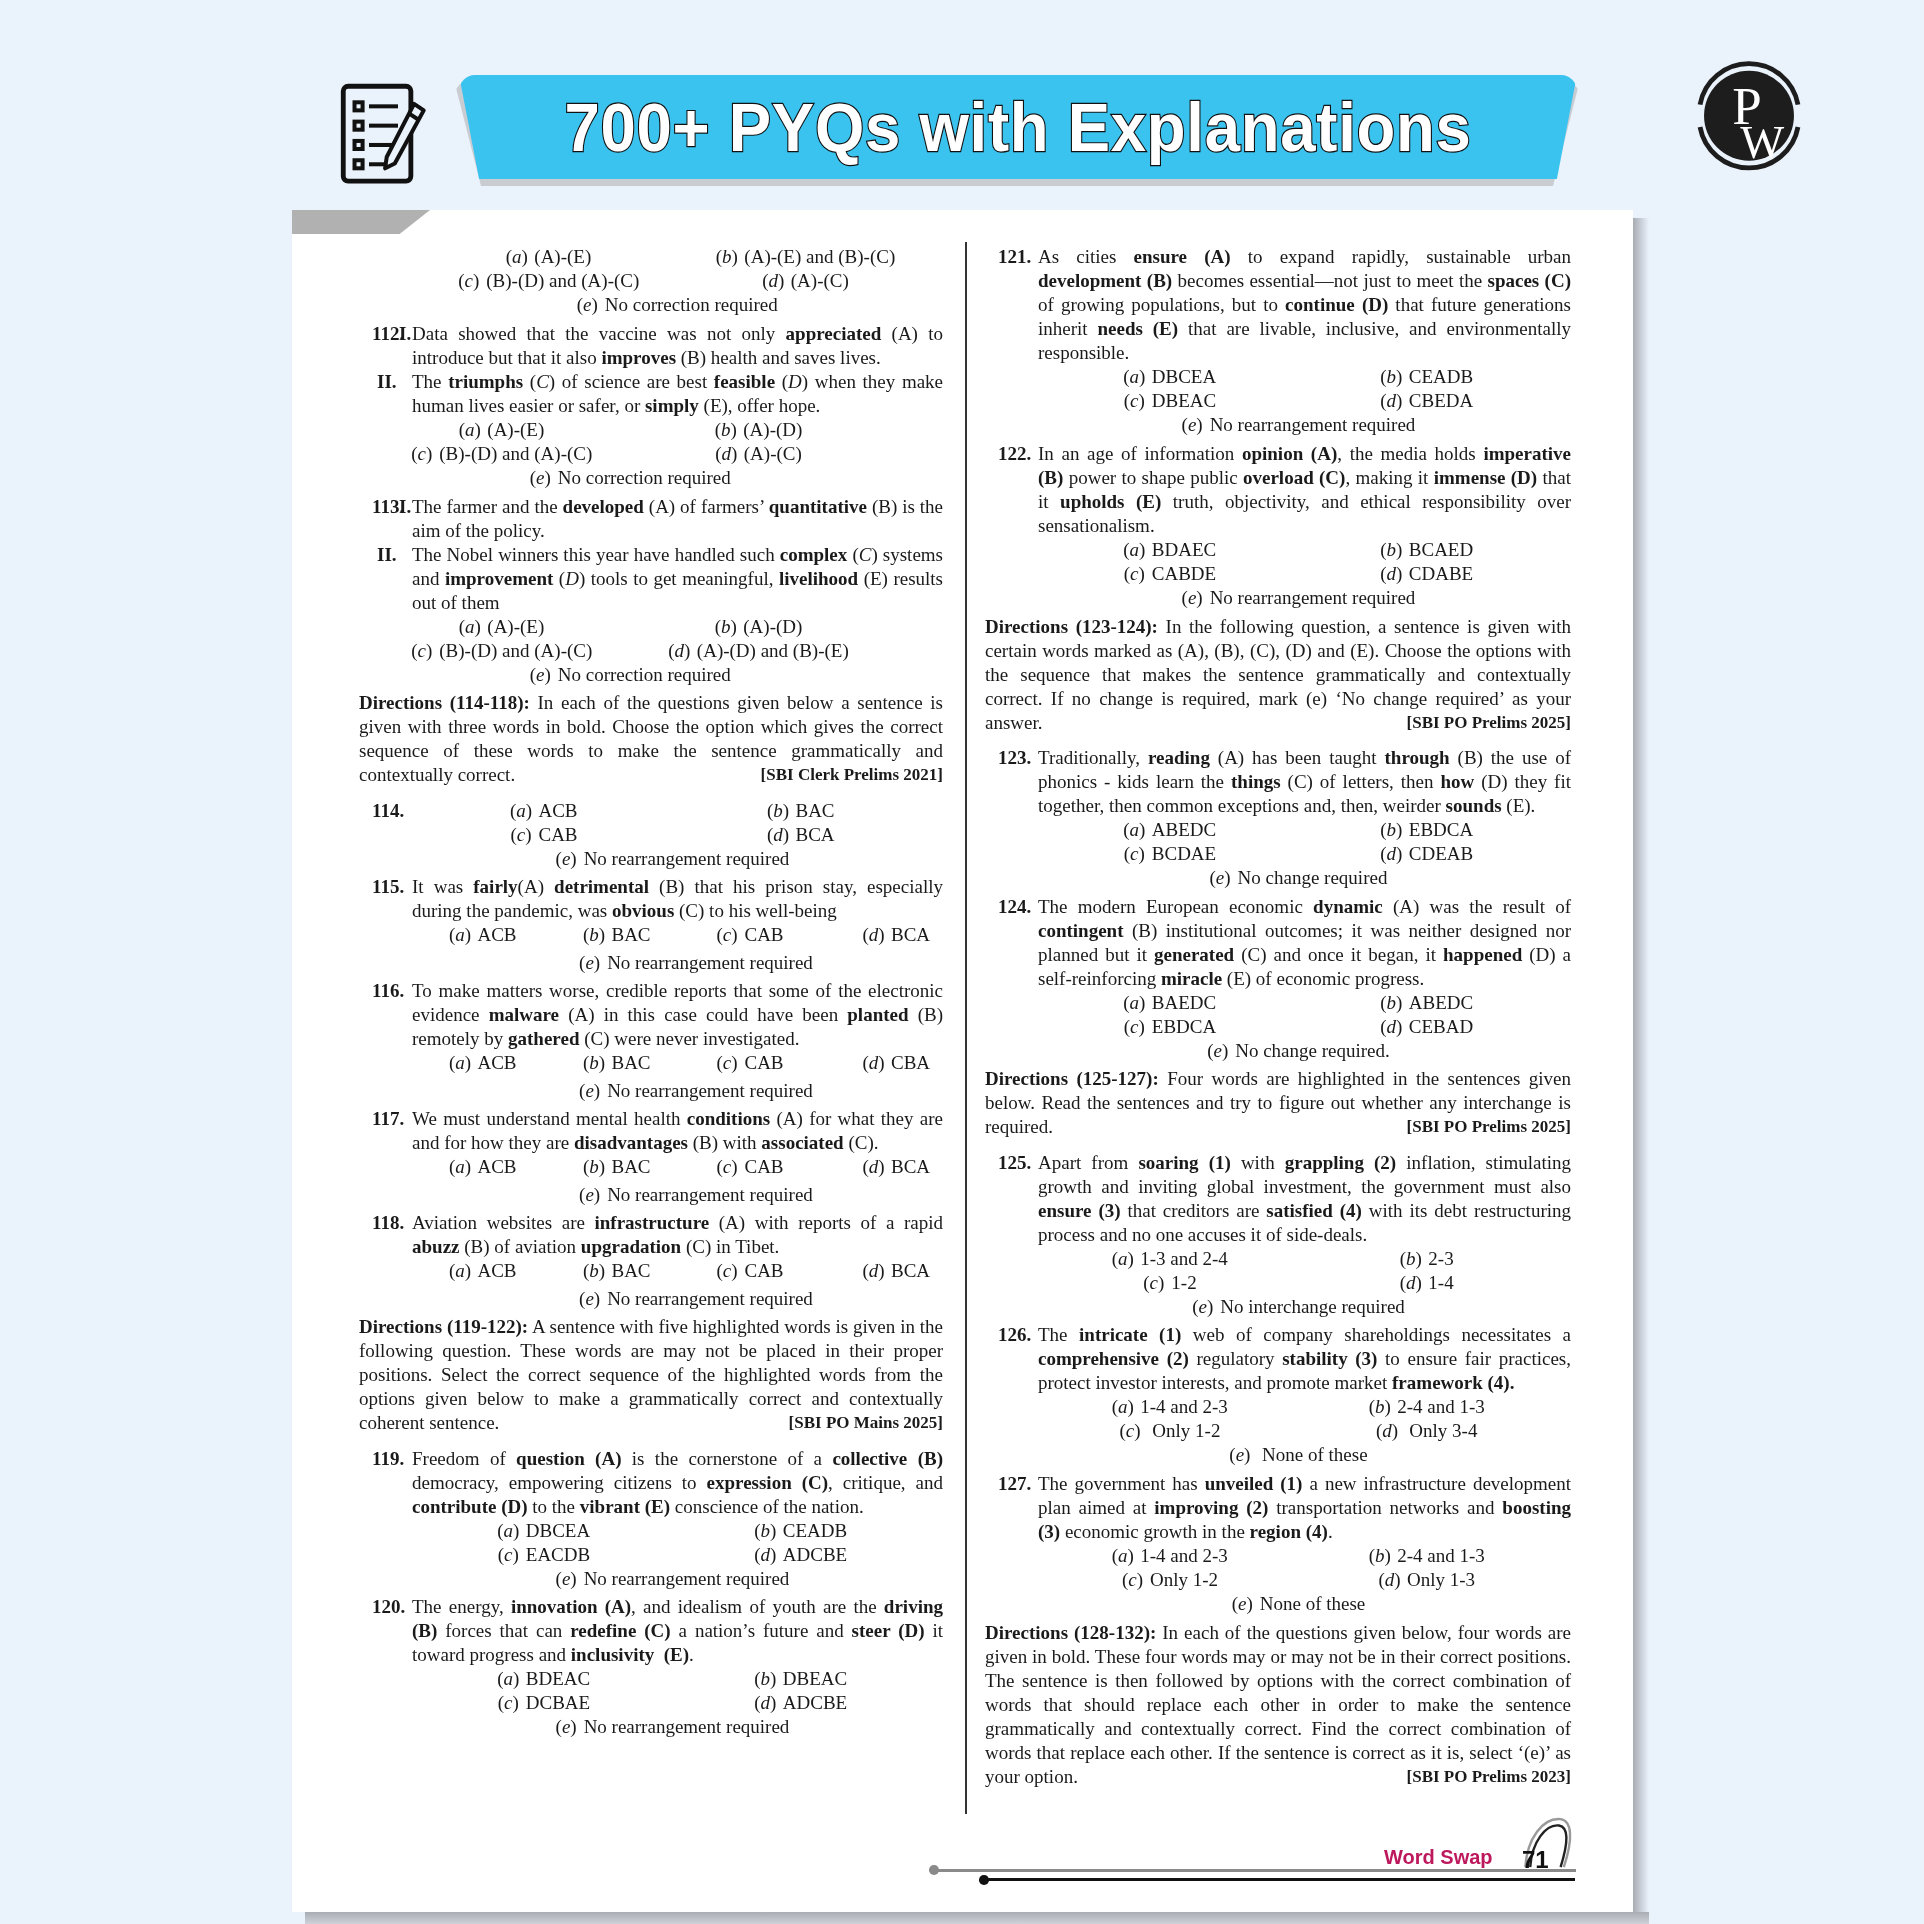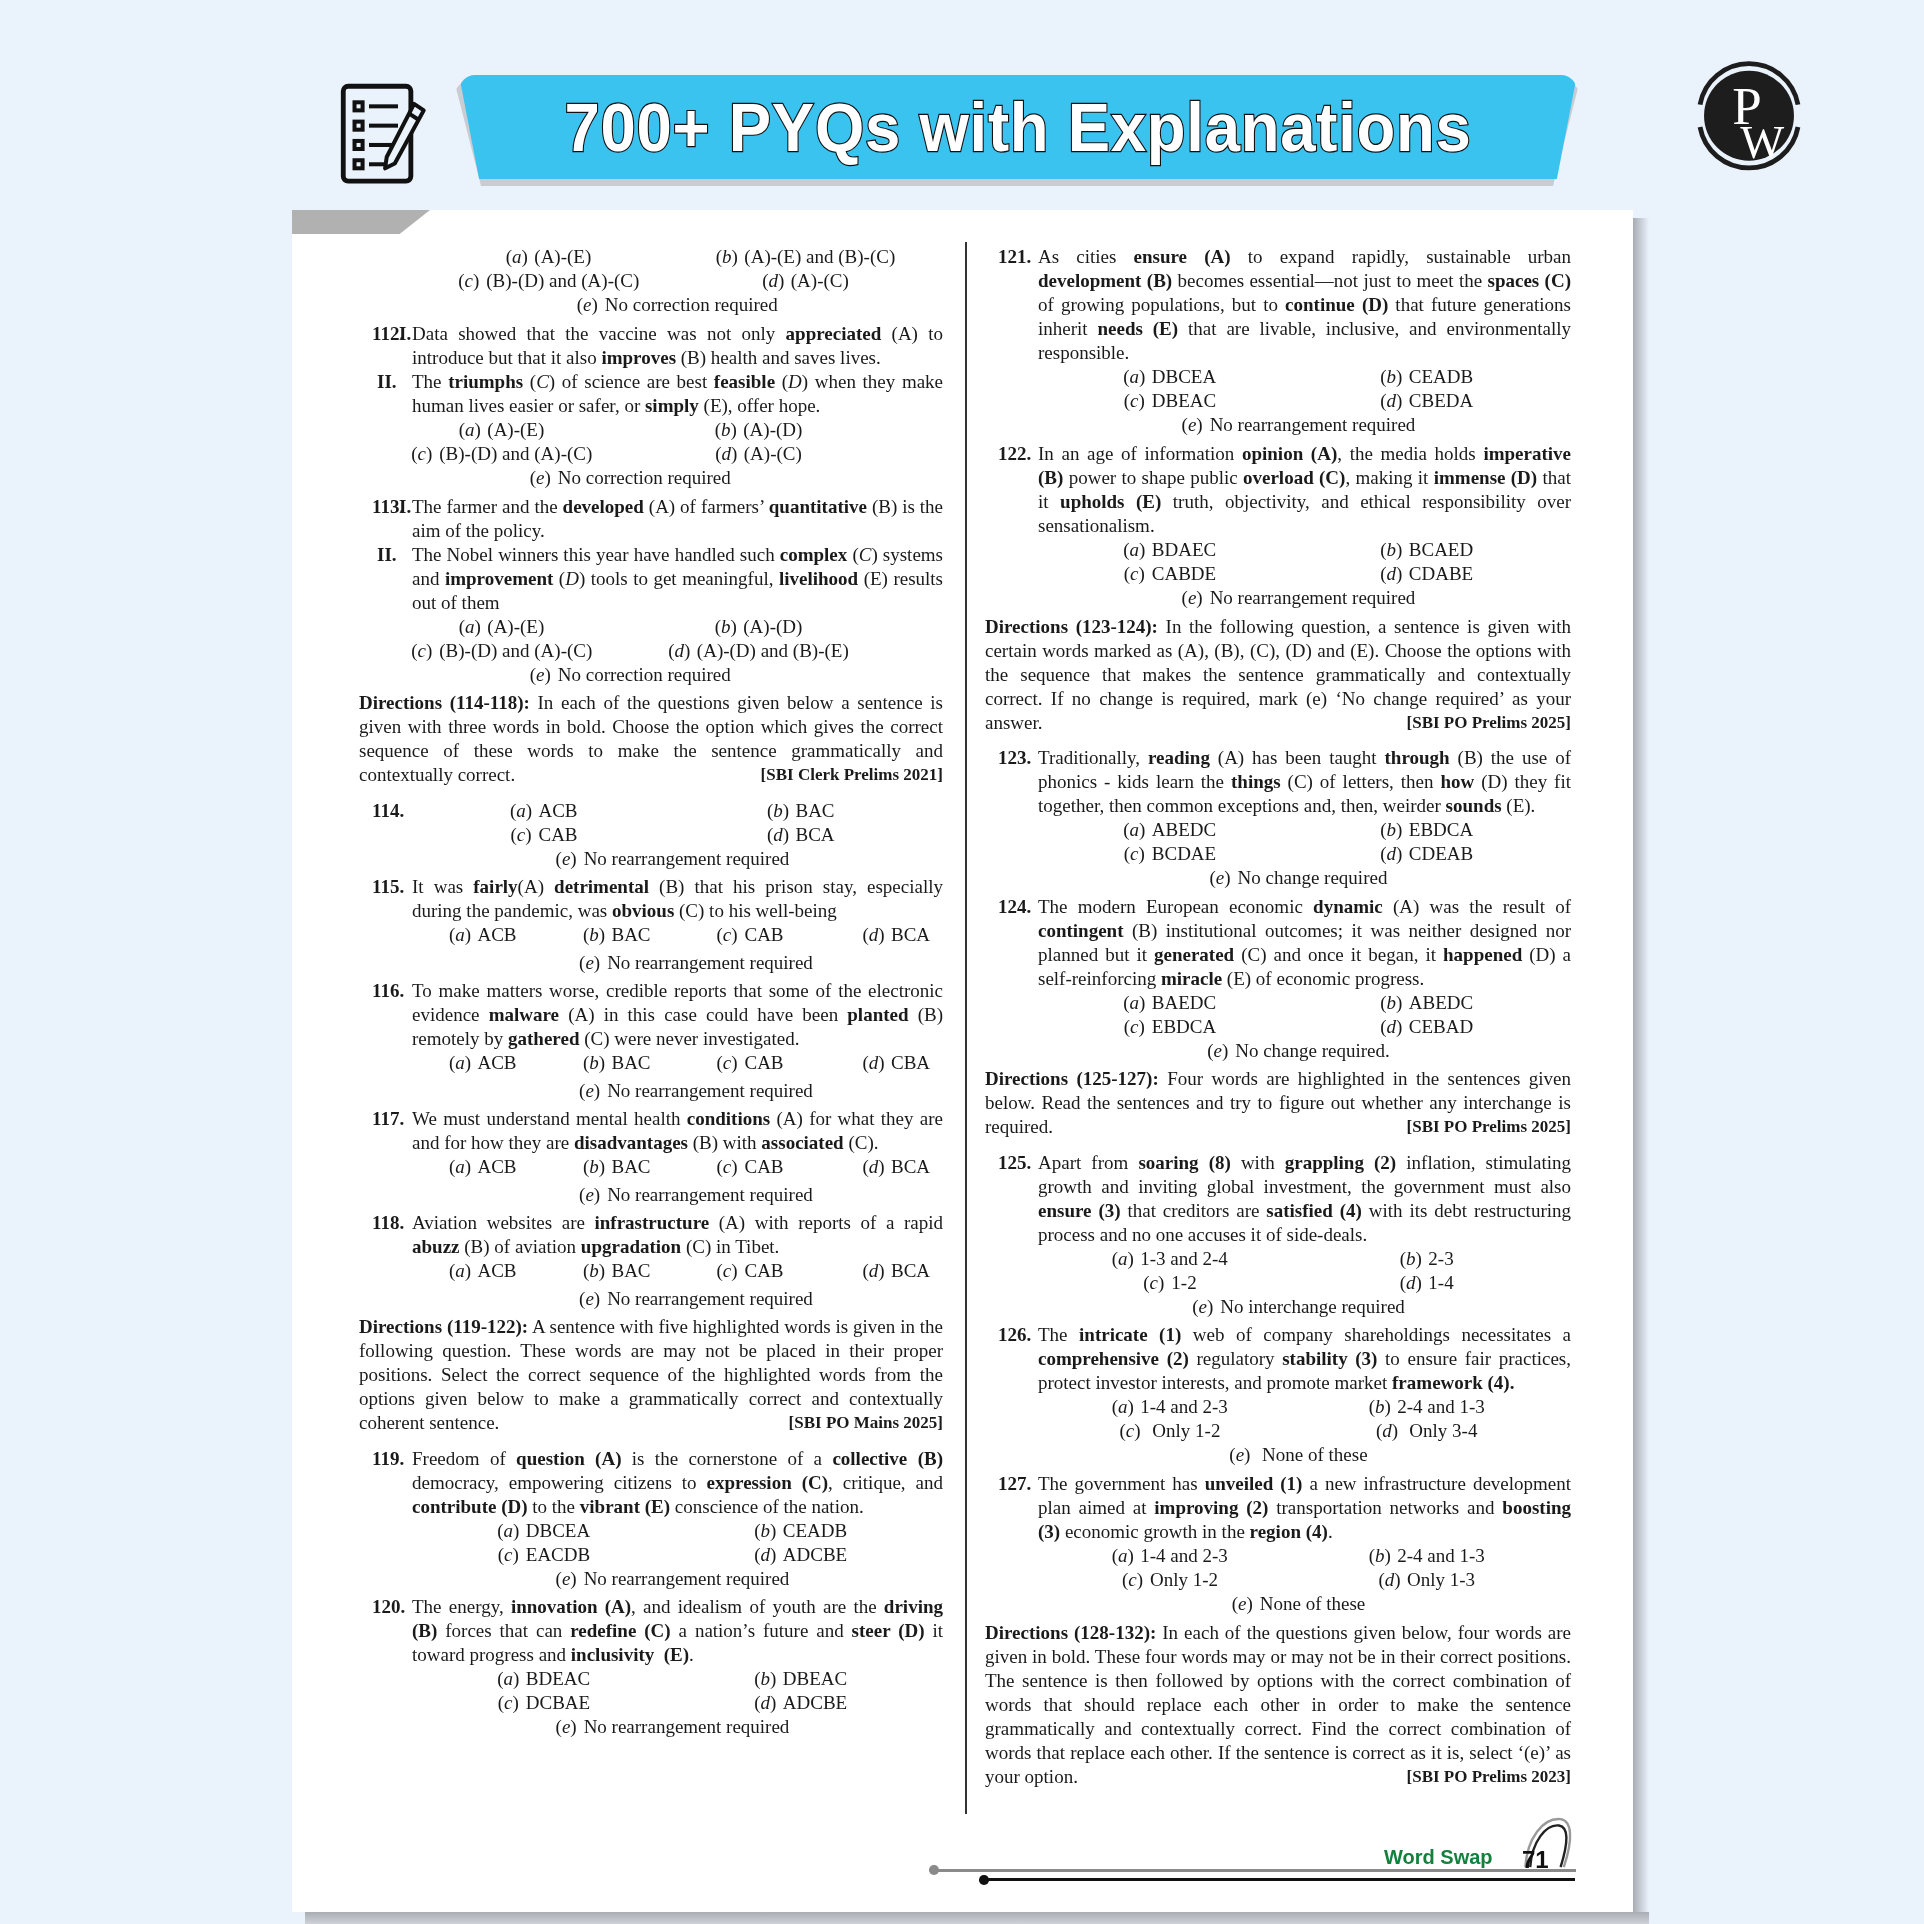--- a/index.html
+++ b/index.html
@@ -71,21 +71,21 @@
   .opt .ol { display:inline-block; width:35px; }
   .opt .ol i { font-style:italic; }
   .opt.e { grid-column:1 / span 2; }
   .opts.four .opt.e { grid-column:1 / span 4; padding-top:3.2px; }
 
   .lead { margin-top:0; }
 
   
   .foot-label {
     position:absolute; left:1092px; top:1636px; font-family:"Liberation Sans", sans-serif;
-    font-weight:bold; font-size:20px; color:#15803d;
+    font-weight:bold; font-size:20px; color:#be185d;
   }
   .foot-num {
     position:absolute; left:1230px; top:1636px; font-family:"Liberation Sans", sans-serif;
     font-weight:bold; font-size:24px; color:#111;
   }
   .foot-arc { position:absolute; left:1227px; top:1604px; width:56px; height:55px; }
   .foot-line1 { position:absolute; left:642px; top:1659px; width:642px; height:3.2px; background:#8a8a8a; }
   .foot-dot1 { position:absolute; left:637px; top:1655px; width:9.6px; height:9.6px; border-radius:50%; background:#8a8a8a; }
   .foot-line2 { position:absolute; left:691px; top:1668px; width:592px; height:3.2px; background:#111; }
   .foot-dot2 { position:absolute; left:687px; top:1665px; width:9.6px; height:9.6px; border-radius:50%; background:#111; }
@@ -318,21 +318,21 @@
           <div class="opt e"><span class="ol">(<i>e</i>)</span><span>No change required.</span></div>
         </div>
       </div>
 
     <div class="dir">
       <b>Directions (125-127):</b><span> Four words are highlighted in the sentences given below. Read the sentences and try to figure out whether any interchange is required.</span>
       <span class="src">[SBI PO Prelims 2025]</span>
     </div>
     <div class="q">
         <span class="num">125.</span>
-        <div class="stem">Apart from <b>soaring (8)</b> with <b>grappling (2)</b> inflation, stimulating growth and inviting global investment, the government must also <b>ensure (3)</b> that creditors are <b>satisfied (4)</b> with its debt restructuring process and no one accuses it of side-deals.</div>
+        <div class="stem">Apart from <b>soaring (1)</b> with <b>grappling (2)</b> inflation, stimulating growth and inviting global investment, the government must also <b>ensure (3)</b> that creditors are <b>satisfied (4)</b> with its debt restructuring process and no one accuses it of side-deals.</div>
         <div class="opts" style="margin-left:-4.8px">
           <div class="opt"><span class="ol">(<i>a</i>)</span><span>1-3 and 2-4</span></div>
           <div class="opt"><span class="ol">(<i>b</i>)</span><span>2-3</span></div>
           <div class="opt"><span class="ol">(<i>c</i>)</span><span>1-2</span></div>
           <div class="opt"><span class="ol">(<i>d</i>)</span><span>1-4</span></div>
           <div class="opt e"><span class="ol">(<i>e</i>)</span><span>No interchange required</span></div>
         </div>
       </div>
     <div class="q">
         <span class="num">126.</span>

